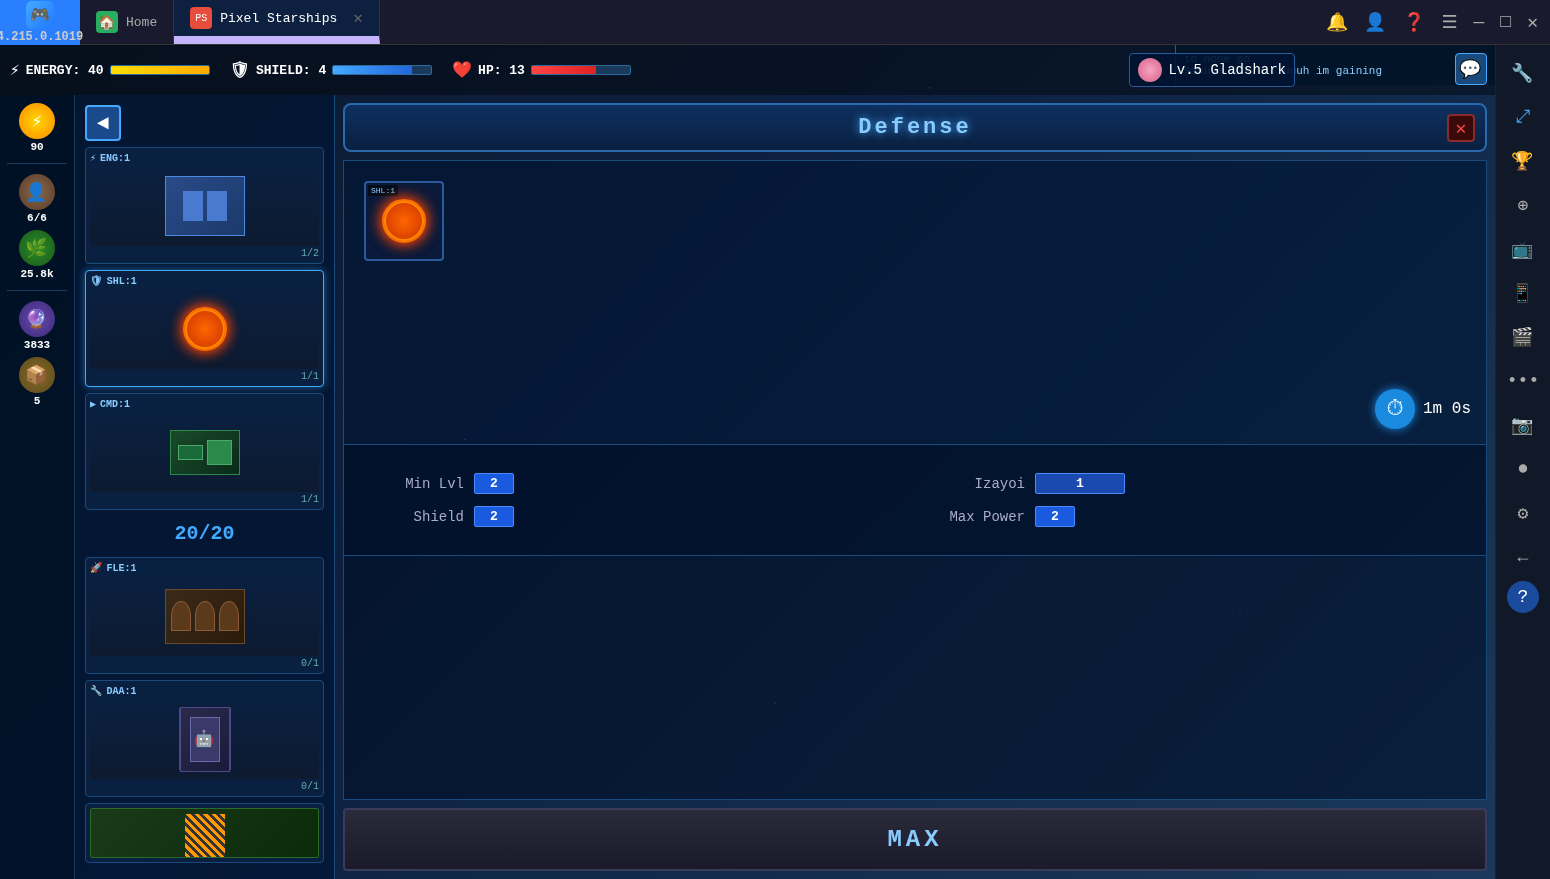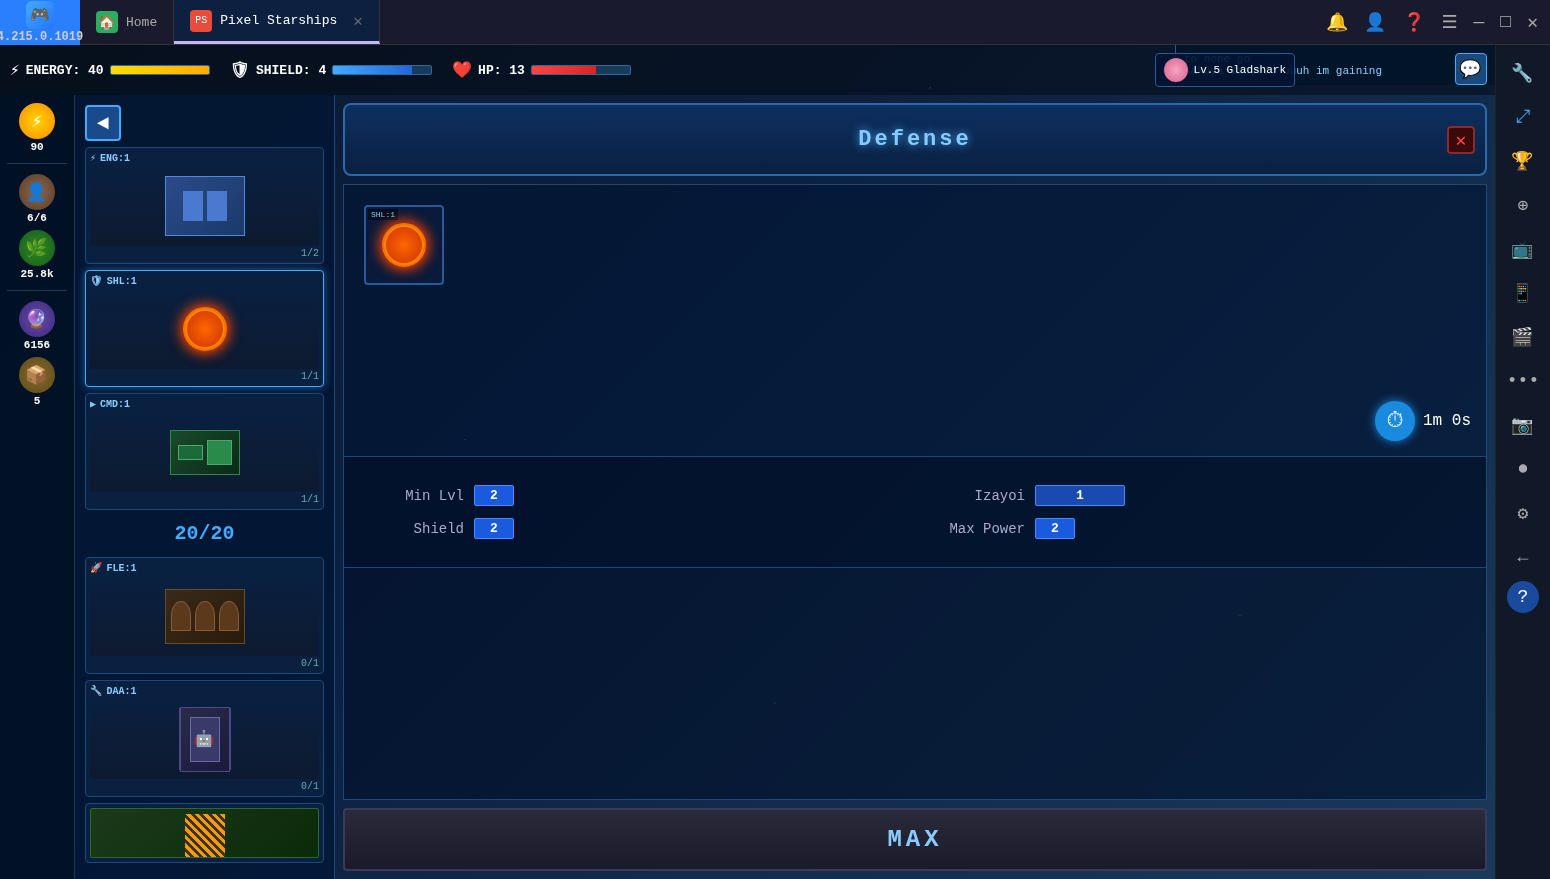--- a/index.html
+++ b/index.html
@@ -74,21 +74,21 @@
       height: 100%;
       color: #aaa;
       font-size: 13px;
       gap: 8px;
       cursor: pointer;
       border-right: 1px solid #333;
     }
     .tab-item.active {
       background: #0d2040;
       color: white;
-      border-bottom: 3px solid #c4b5fd;
+      border-bottom: 8px solid #c4b5fd;
     }
     .tab-icon {
       width: 22px; height: 22px;
       border-radius: 4px;
       display: flex; align-items: center; justify-content: center;
     }
     .tab-icon.home { background: #27ae60; font-size: 14px; }
     .tab-icon.game { background: #e74c3c; font-size: 12px; overflow: hidden; }
     .tab-close {
       margin-left: 8px;
@@ -368,21 +368,21 @@
       display: flex;
       flex-direction: column;
     }
 
     
     .defense-header {
       background: linear-gradient(180deg, #0d3060 0%, #0a2040 100%);
       border: 2px solid #2a6aac;
       border-radius: 8px;
       margin: 8px;
-      padding: 22px 20px;
+      padding: 10px 20px;
       text-align: center;
       position: relative;
     }
     .defense-title {
       color: #8cf;
       font-size: 22px;
       font-weight: bold;
       letter-spacing: 3px;
       text-shadow: 0 0 10px #4af;
     }
@@ -537,21 +537,21 @@
     }
 
     
     .lv5-badge {
       position: absolute;
       top: 8px; right: 200px;
       background: rgba(0,20,50,0.9);
       border: 1px solid #2a5a9c;
       border-radius: 4px;
       color: white;
-      font-size: 11px;
+      font-size: 14px;
       padding: 4px 8px;
       display: flex; align-items: center; gap: 6px;
     }
     .lv5-avatar {
       width: 24px; height: 24px;
       background: radial-gradient(#f8a4c0, #d4608a);
       border-radius: 50%;
     }
   </style>
 </head>
@@ -635,21 +635,21 @@
       <div class="resource-icon crew">👤</div>
       <span>6/6</span>
     </div>
     <div class="resource-item">
       <div class="resource-icon plant">🌿</div>
       <span>25.8k</span>
     </div>
     <div class="resource-divider"></div>
     <div class="resource-item">
       <div class="resource-icon mineral">🔮</div>
-      <span>6156</span>
+      <span>3833</span>
     </div>
     <div class="resource-item">
       <div class="resource-icon crate">📦</div>
       <span>5</span>
     </div>
   </div>
 
   <div class="main-panel">
 
     <div class="room-list-panel">

